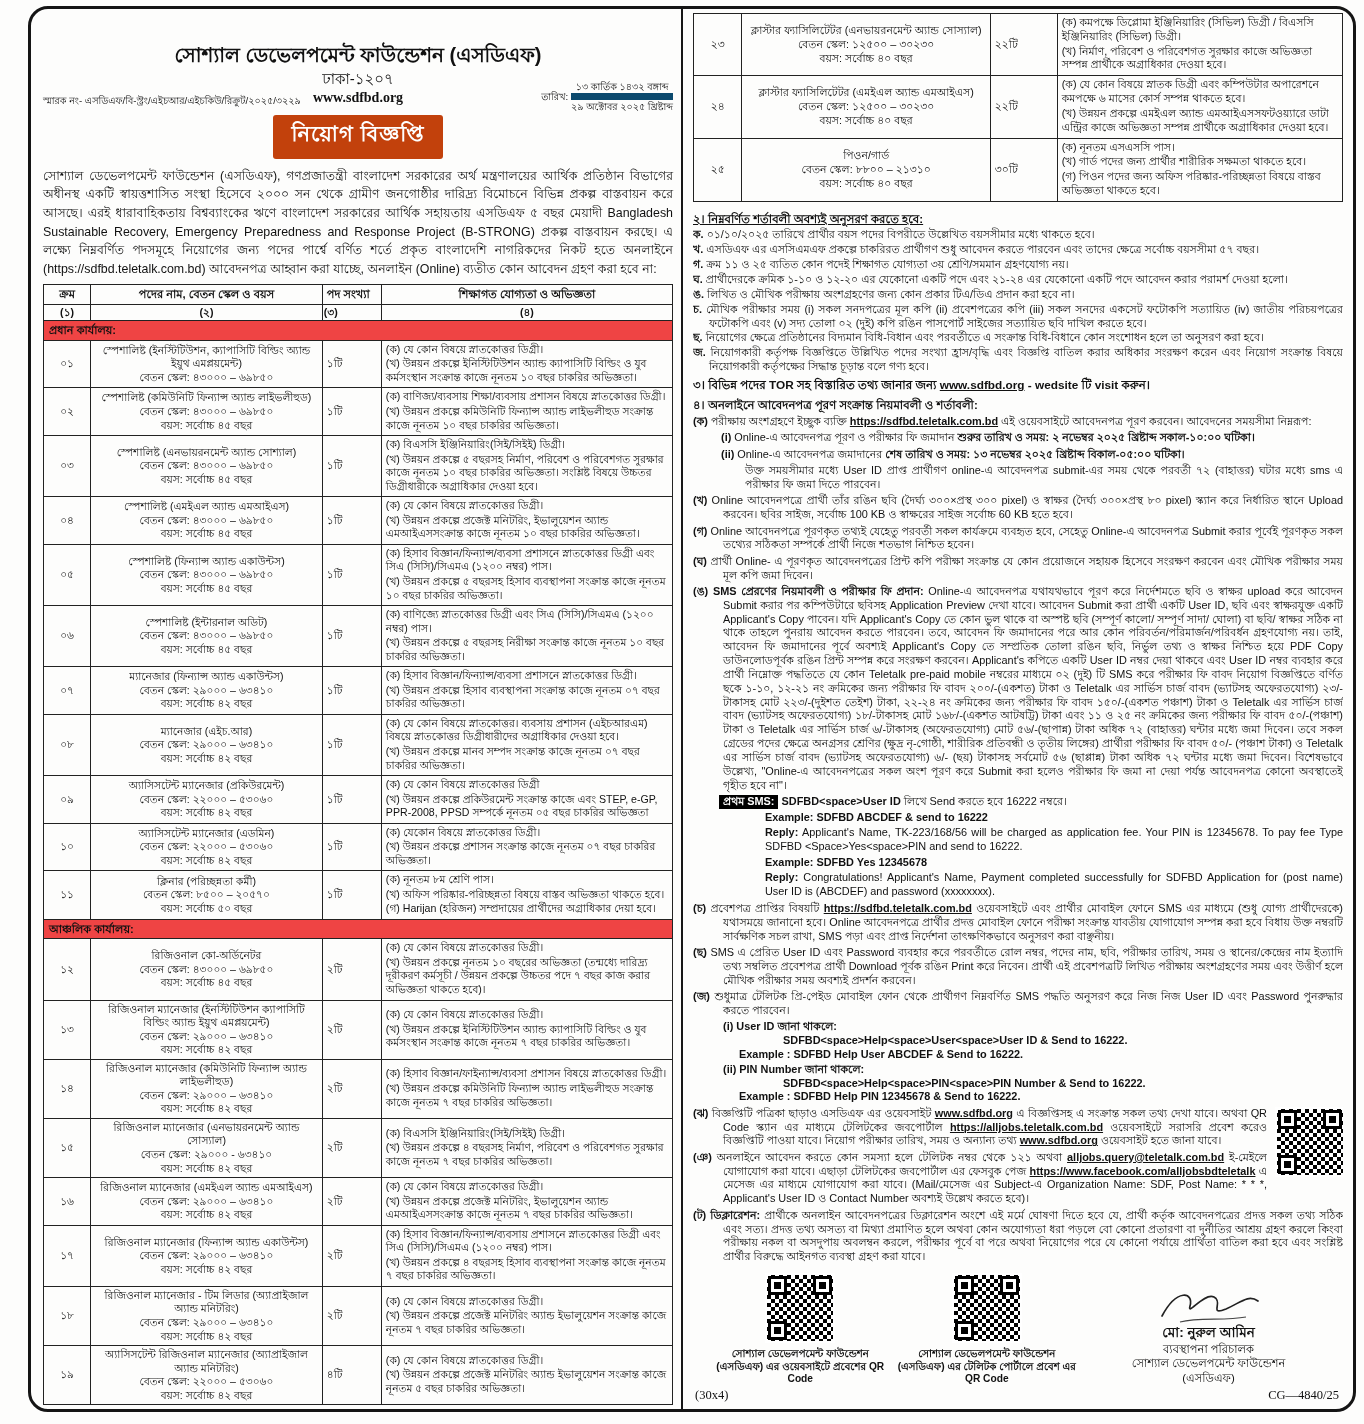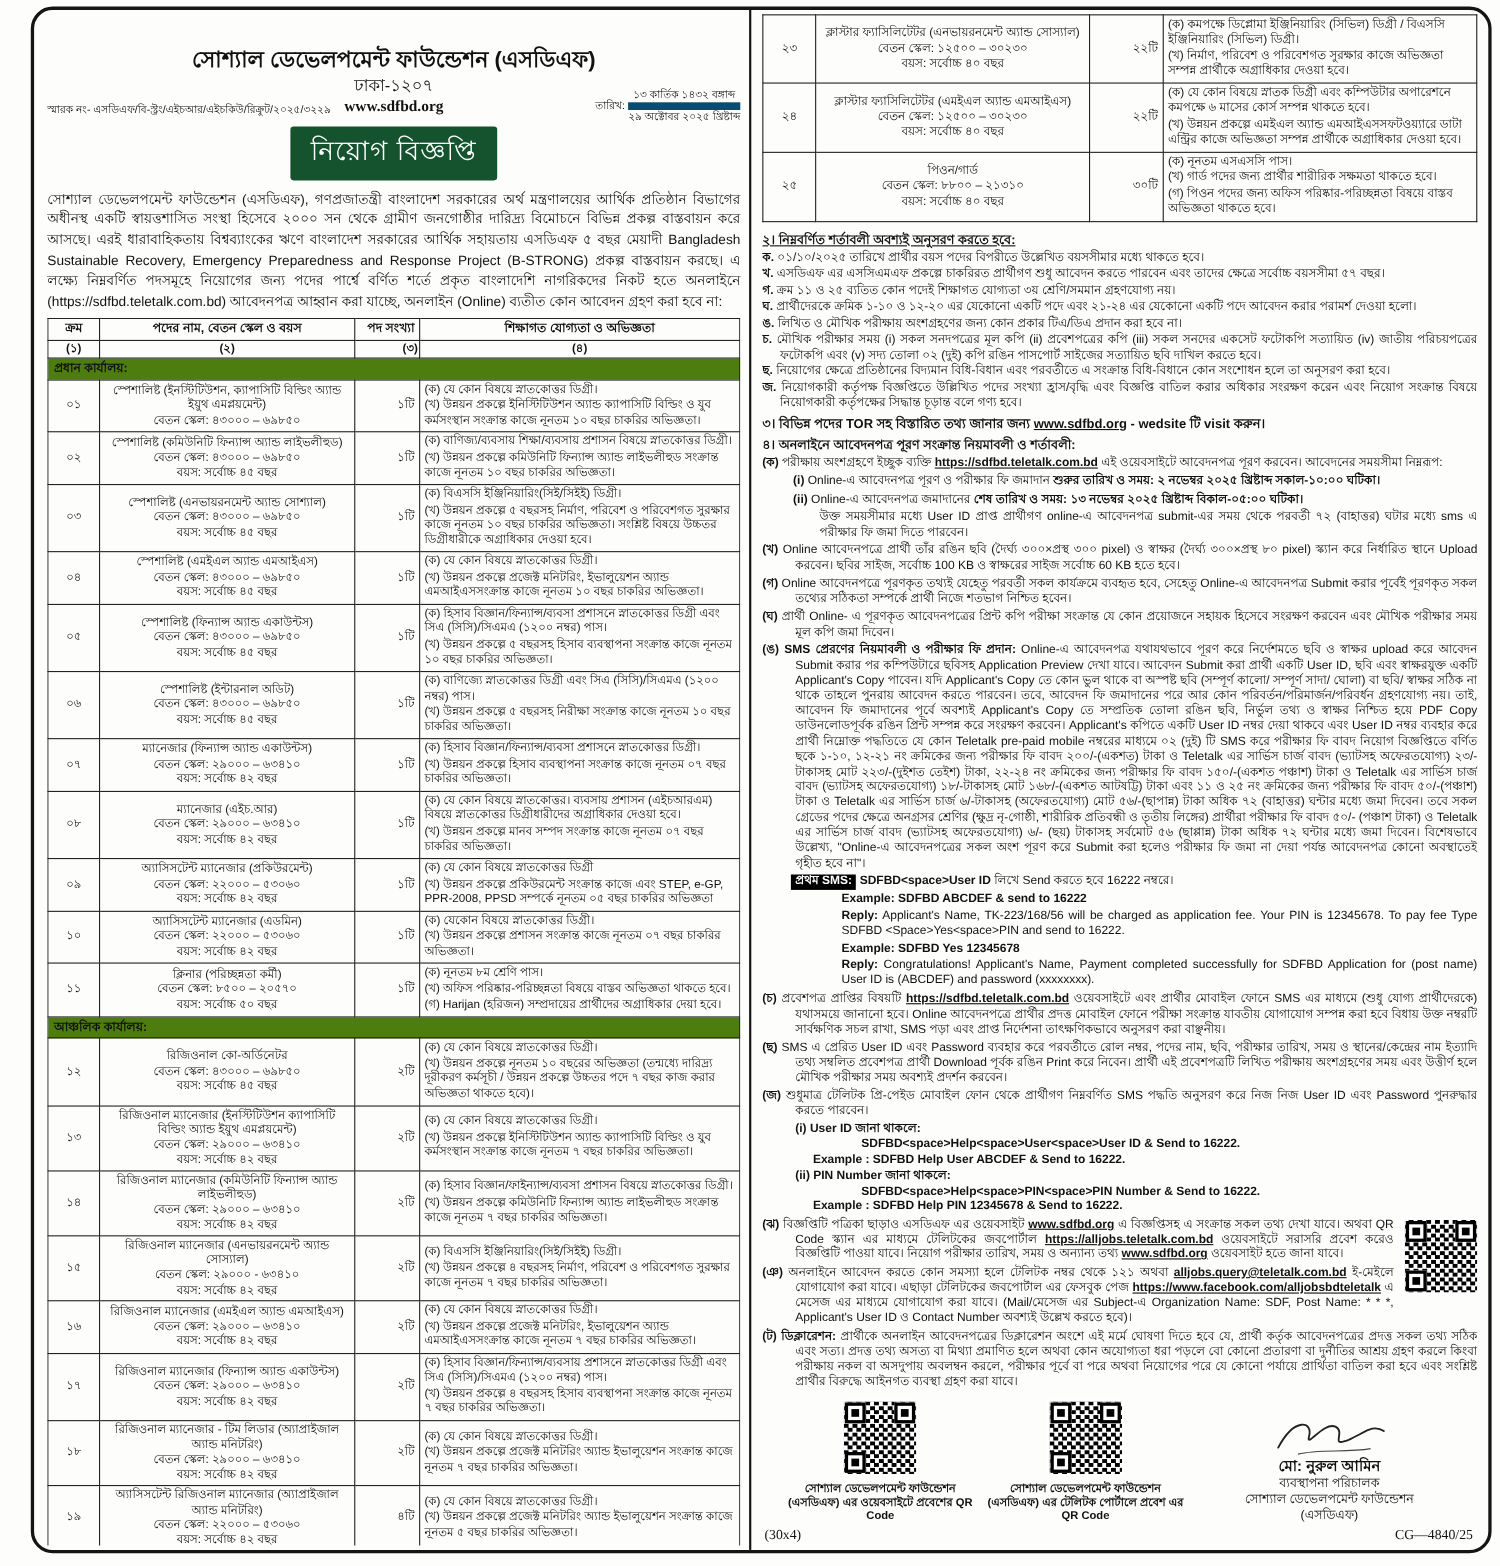--- a/index.html
+++ b/index.html
@@ -15,33 +15,33 @@
   .org-head{position:relative;text-align:center;line-height:1.2;margin-top:28px;}
   .org-name{font-size:20px;font-weight:bold;}
   .org-addr{font-size:18px;font-weight:bold;margin-top:2px;}
   .org-city{font-size:15px;margin-top:3px;}
   .org-web{font-size:14px;font-weight:bold;font-family:"Liberation Serif","DejaVu Serif",serif;margin-top:2px;}
   .memo{position:absolute;left:0;bottom:0;font-size:9.6px;}
   .date-block{position:absolute;right:0;bottom:-6px;display:flex;align-items:center;font-size:9.6px;gap:3px;}
   .dates .d1{display:block;border-bottom:7px solid #0c4a6e;padding:0 2px 1px;}
   .dates .d2{display:block;padding-top:1px;}
   .title-wrap{text-align:center;margin:8px 0 4px;}
-  .title-banner{display:inline-block;background:#14532d;color:#fff;font-size:24px;font-weight:normal;padding:3px 18px 6px;border-radius:3px;letter-spacing:1px;}
+  .title-banner{display:inline-block;background:#c2410c;color:#fff;font-size:21px;font-weight:bold;padding:3px 18px 6px;border-radius:3px;letter-spacing:1px;}
   .intro{font-size:12.4px;line-height:1.5;text-align:justify;margin:4px 0 6px;}
 
   
   table.jobs{border-collapse:collapse;width:100%;font-size:10.6px;line-height:1.28;table-layout:fixed;}
   table.jobs td,table.jobs th{border:1.4px solid #222;padding:2px 4px;vertical-align:middle;word-wrap:break-word;}
   table.jobs .c0{width:6.5%;text-align:center;}
   table.jobs .c1{width:37.5%;text-align:center;}
-  table.jobs .c2{width:8.5%;text-align:right;}
+  table.jobs .c2{width:8.5%;text-align:left;}
   table.jobs .c3{width:47.5%;}
   table.jobs th{font-weight:bold;text-align:center;font-size:11.3px;}
   tr.num-row td{text-align:center;font-weight:bold;padding:1px;}
-  tr.sec-row td{background:#4d7c0f;font-weight:bold;font-size:11.2px;padding:2px 5px;}
+  tr.sec-row td{background:#ef4444;font-weight:bold;font-size:11.2px;padding:2px 5px;}
   td.qual div{margin:0 0 1px;text-align:left;}
   table.jobs.cont{font-size:10.8px;}
   table.jobs.cont .c1{width:39%;}
   table.jobs.cont .c2{width:9.5%;}
   table.jobs.cont .c3{width:45%;}
 
   .table-wrap{flex:1;overflow:hidden;}
 
   
   .rules-wrap{flex:1 1 auto;overflow:hidden;font-size:10.9px;line-height:1.27;text-align:justify;margin-top:5px;}

